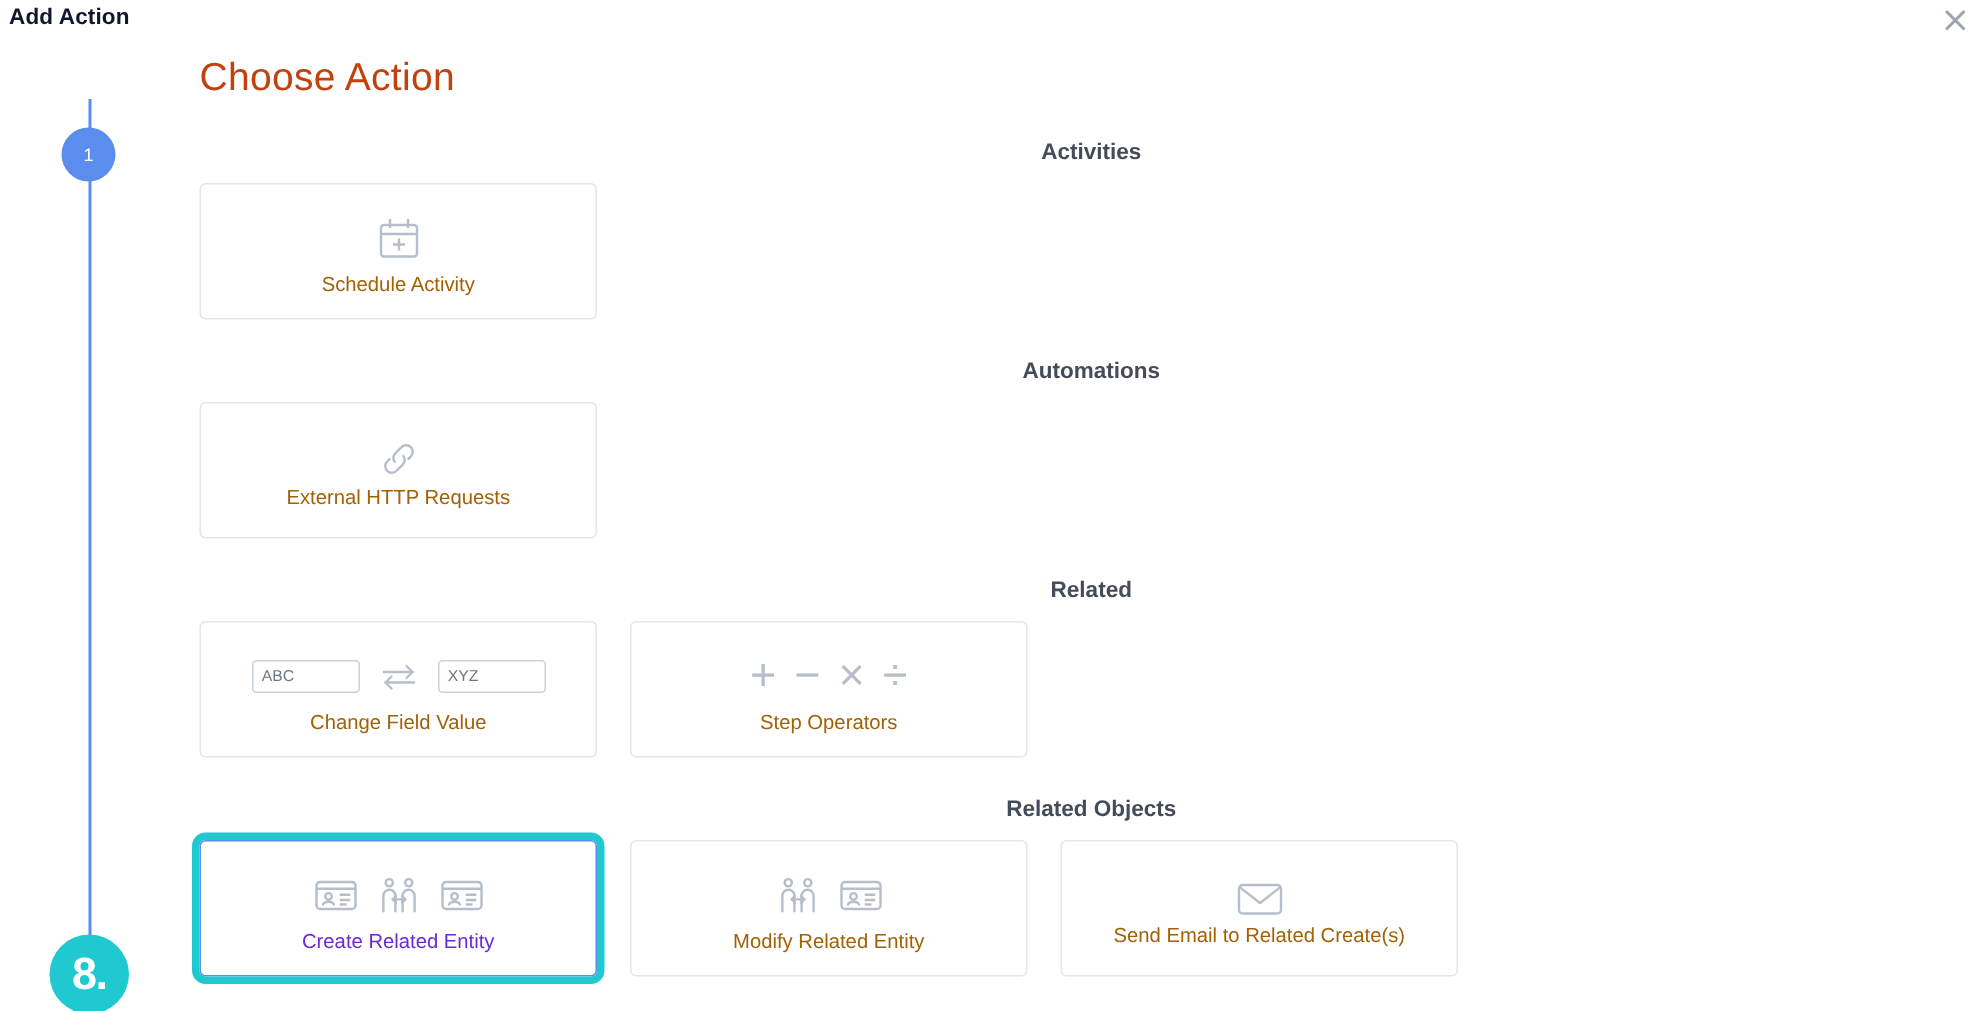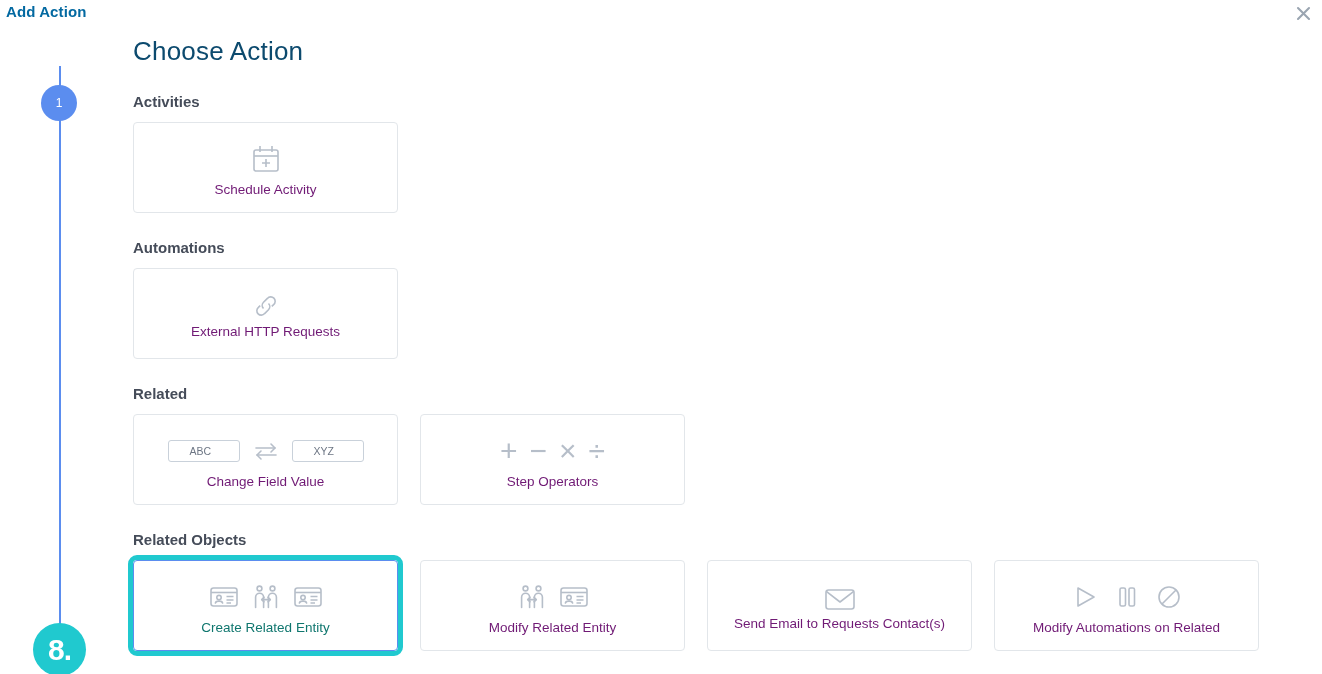--- a/index.html
+++ b/index.html
@@ -15,21 +15,21 @@
   .modal-header {
     position: absolute;
     top: 0; left: 0;
     width: 1322px; height: 28px;
   }
   .modal-title {
     position: absolute;
     left: 6px; top: 3px;
     font-size: 15px;
     font-weight: bold;
-    color: #0369a1;
+    color: #0f172a;
     letter-spacing: .1px;
   }
   .close-icon {
     position: absolute;
     right: 8px; top: 2px;
     width: 22px; height: 22px;
     display: flex; align-items: center; justify-content: center;
     cursor: pointer;
   }
   .close-icon svg { display: block; }
@@ -71,30 +71,31 @@
 
   
   .content {
     position: absolute;
     left: 133px; top: 36px;
     width: 1189px;
   }
   .pane-title {
     font-size: 26px;
     font-weight: 300;
-    color: #0c4a6e;
+    color: #c2410c;
     margin: 0 0 26px 0;
     letter-spacing: .2px;
   }
   .group { margin-bottom: 0; }
   .group-title {
     font-size: 15px;
     font-weight: bold;
     color: #454c59;
     margin: 0 0 12px 0;
+    text-align: center;
   }
   .card-row {
     display: flex;
     gap: 22px;
     margin-bottom: 26px;
   }
 
   .card {
     position: relative;
     width: 265px;
@@ -110,42 +111,42 @@
   }
   .card .icon-row {
     height: 42px;
     display: flex;
     align-items: center;
     justify-content: center;
     gap: 12px;
   }
   .card .card-label {
     font-size: 13.5px;
-    color: #701a75;
+    color: #a16207;
     margin-top: 2px;
     white-space: nowrap;
   }
   .card.tight .icon-row { height: 36px; }
   .card.tight .card-label { margin-top: 0px; }
 
   
   .card.highlighted {
     border: 1px solid #5b8def;
     outline: 5px solid #20c9cf;
     outline-offset: 0px;
   }
-  .card.highlighted .card-label { color: #0f766e; }
+  .card.highlighted .card-label { color: #6d28d9; }
 
   
   .field-box {
     width: 72px; height: 22px;
     border: 1px solid #c9d1da;
     border-radius: 3px;
     display: flex; align-items: center;
-    padding-left: 21px;
+    padding-left: 6px;
     font-size: 10.5px;
     color: #6d7684;
   }
   .ops-row { gap: 18px; }
   .op-sym {
     font-size: 30px;
     color: #b6bec9;
     line-height: 1;
     font-weight: 300;
   }
@@ -315,42 +316,20 @@
 
       <div class="card tight">
         <div class="icon-row">
           <span>
             <svg width="34" height="27" viewBox="0 0 34 27">
               <rect class="stroke" x="3" y="5" width="28" height="19" rx="2.5"></rect>
               <path class="stroke" d="M3.6 6.6 L17 17 L30.4 6.6" stroke-linejoin="round"></path>
             </svg>
           </span>
         </div>
-        <div class="card-label">Send Email to Requests Contact(s)</div>
-      </div>
-
-      <div class="card">
-        <div class="icon-row">
-          <span>
-            <svg width="30" height="30" viewBox="0 0 30 30">
-              <path class="stroke" d="M8 6 L24 15 L8 24 Z" stroke-linejoin="round"></path>
-            </svg>
-          </span>
-          <span>
-            <svg width="30" height="30" viewBox="0 0 30 30">
-              <rect class="stroke" x="8" y="6" width="5.5" height="18" rx="1.6"></rect>
-              <rect class="stroke" x="17" y="6" width="5.5" height="18" rx="1.6"></rect>
-            </svg>
-          </span>
-          <span>
-            <svg width="30" height="30" viewBox="0 0 30 30">
-              <circle class="stroke" cx="15" cy="15" r="10"></circle>
-              <path class="stroke" d="M8 22 L22 8"></path>
-            </svg>
-          </span>
-        </div>
-        <div class="card-label">Modify Automations on Related</div>
-      </div>
+        <div class="card-label">Send Email to Related Create(s)</div>
+      </div>
+
 
     </div>
   </div>
 
 </div>
 
 </body></html>

